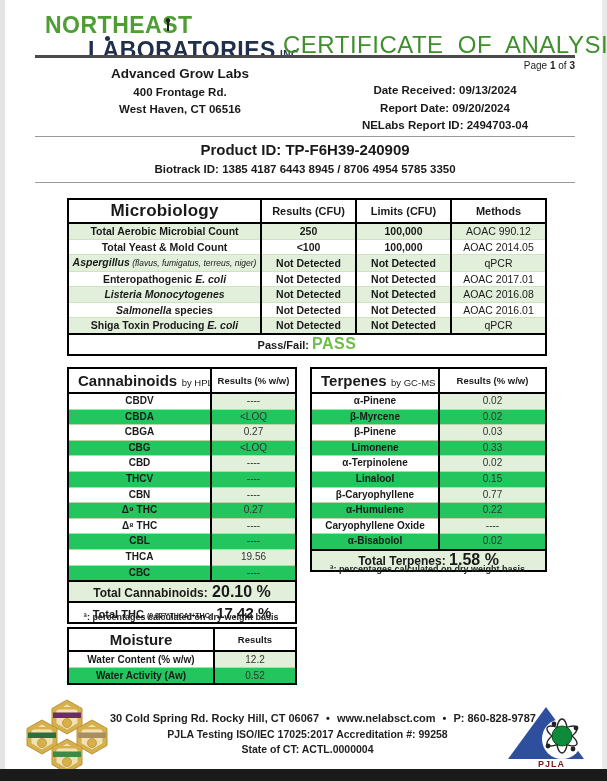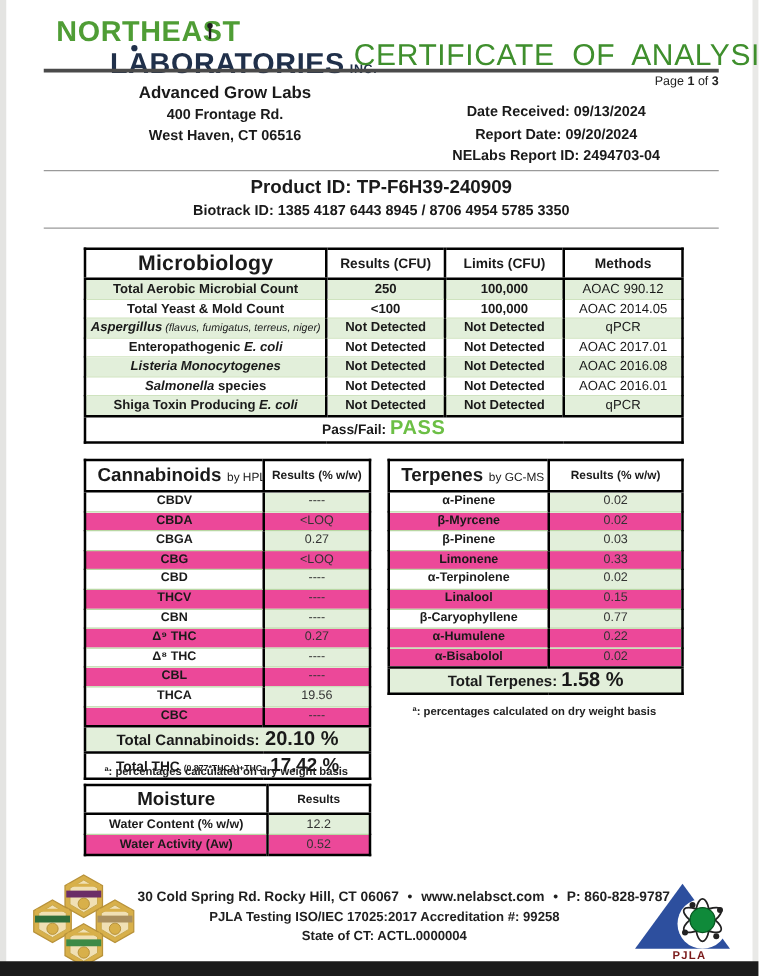--- a/index.html
+++ b/index.html
@@ -35,21 +35,21 @@
   .rule-1 { top:136px; } .rule-2 { top:182px; }
 
   .product-block { position:absolute; left:35px; top:141px; width:540px; text-align:center; }
   .product-id { font-size:15px; font-weight:bold; }
   .biotrack { font-size:11.5px; font-weight:600; margin-top:5px; }
 
   
   table { border-collapse:collapse; table-layout:fixed; position:absolute; background:#fff; }
   td, th { padding:0; vertical-align:middle; text-align:center; overflow:hidden; white-space:nowrap; }
   .shaded td { background:#e2efda; }
-  .mini tbody tr td { background:#ec4899; }
+  .mini tbody tr td { background:#22c55e; }
   .mini tbody tr.shaded td.col-result { background:#e2efda; }
   .mini tbody tr.shaded td.col-name { background:#fff; }
 
   
   .micro { left:67px; top:198px; width:478px; border:2px solid #000; }
   .micro th, .micro td { border-left:2px solid #000; }
   .micro th:first-child, .micro td:first-child { border-left:none; }
   .micro thead th { height:24px; border-bottom:2px solid #000; font-size:11px; font-weight:bold; }
   .micro thead th.micro-title { font-size:17px; letter-spacing:0.2px; }
   .micro tbody td { height:14.5px; font-size:10.5px; line-height:14.5px; border-bottom:1px solid #cfe3bf; }
@@ -323,20 +323,24 @@
           <td class="col-name">Linalool</td>
           <td class="col-result">0.15</td>
         </tr>
         <tr class="shaded">
           <td class="col-name">β-Caryophyllene</td>
           <td class="col-result">0.77</td>
         </tr>
         <tr>
           <td class="col-name">α-Humulene</td>
           <td class="col-result">0.22</td>
+        </tr>
+        <tr class="shaded">
+          <td class="col-name">Caryophyllene Oxide</td>
+          <td class="col-result">----</td>
         </tr>
         <tr>
           <td class="col-name">α-Bisabolol</td>
           <td class="col-result">0.02</td>
         </tr>
       </tbody>
     <tfoot>
       <tr class="total-row">
         <td colspan="2"><span class="total-label">Total Terpenes: </span><span class="total-value">1.58 %</span></td>
       </tr>

